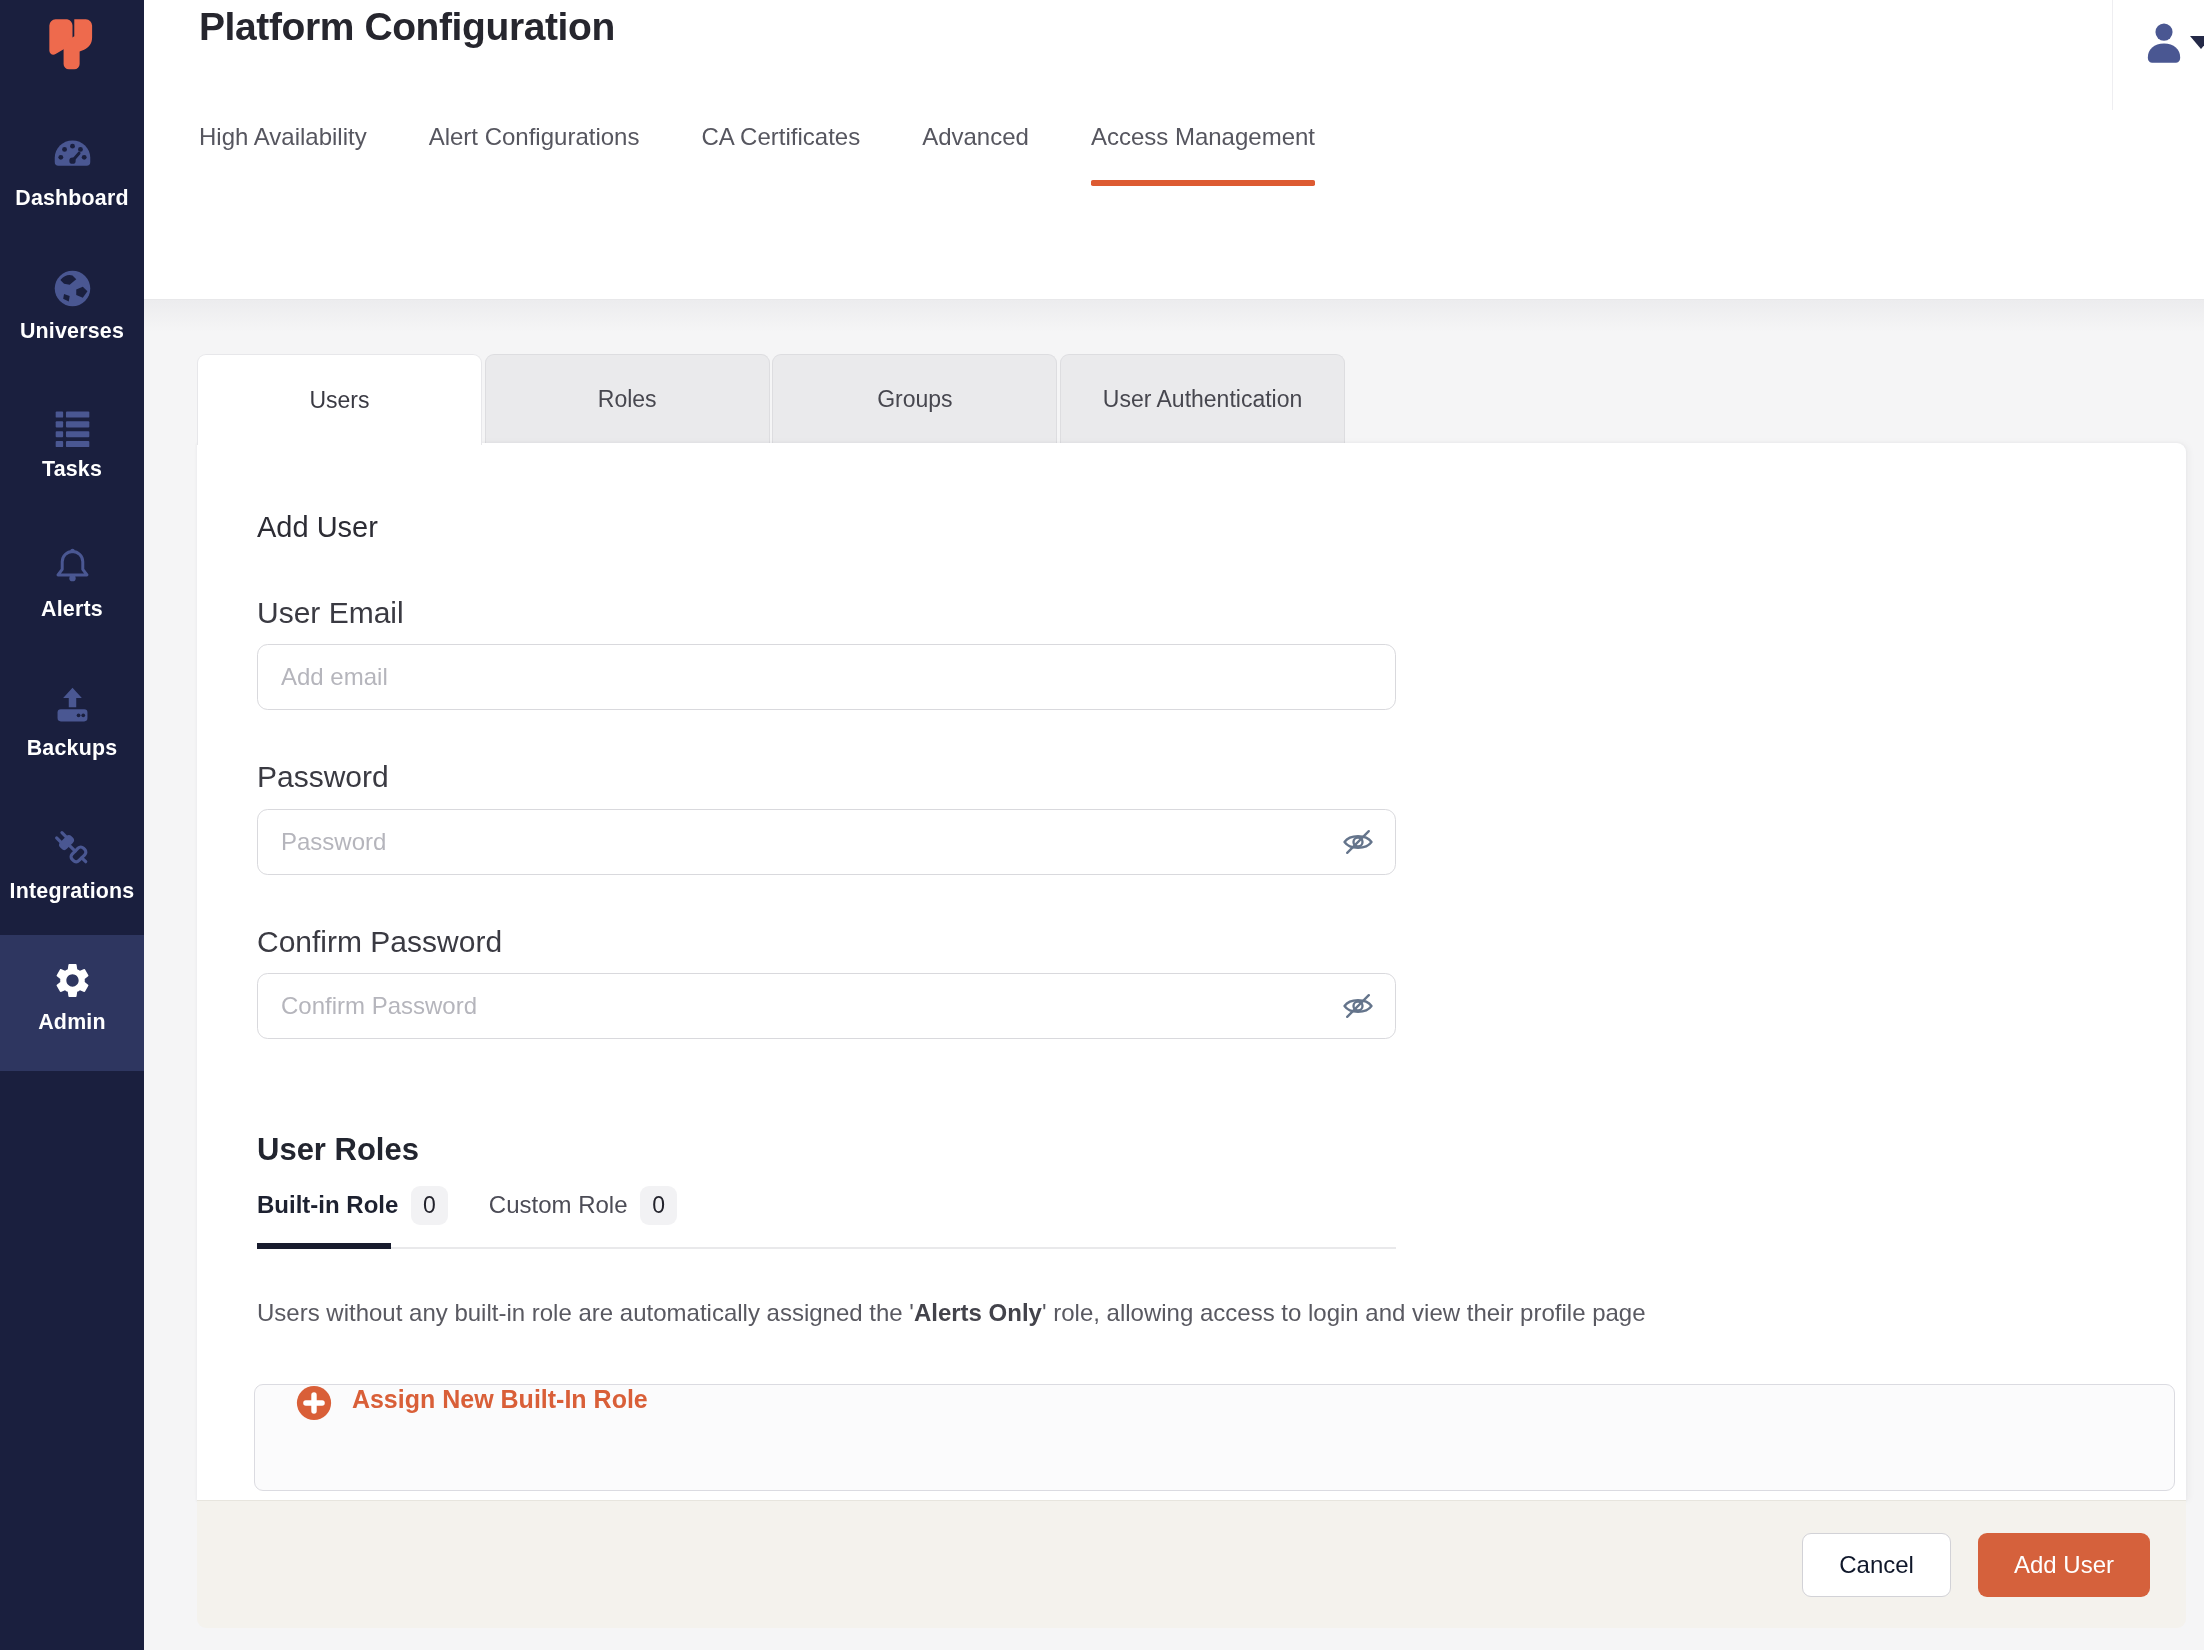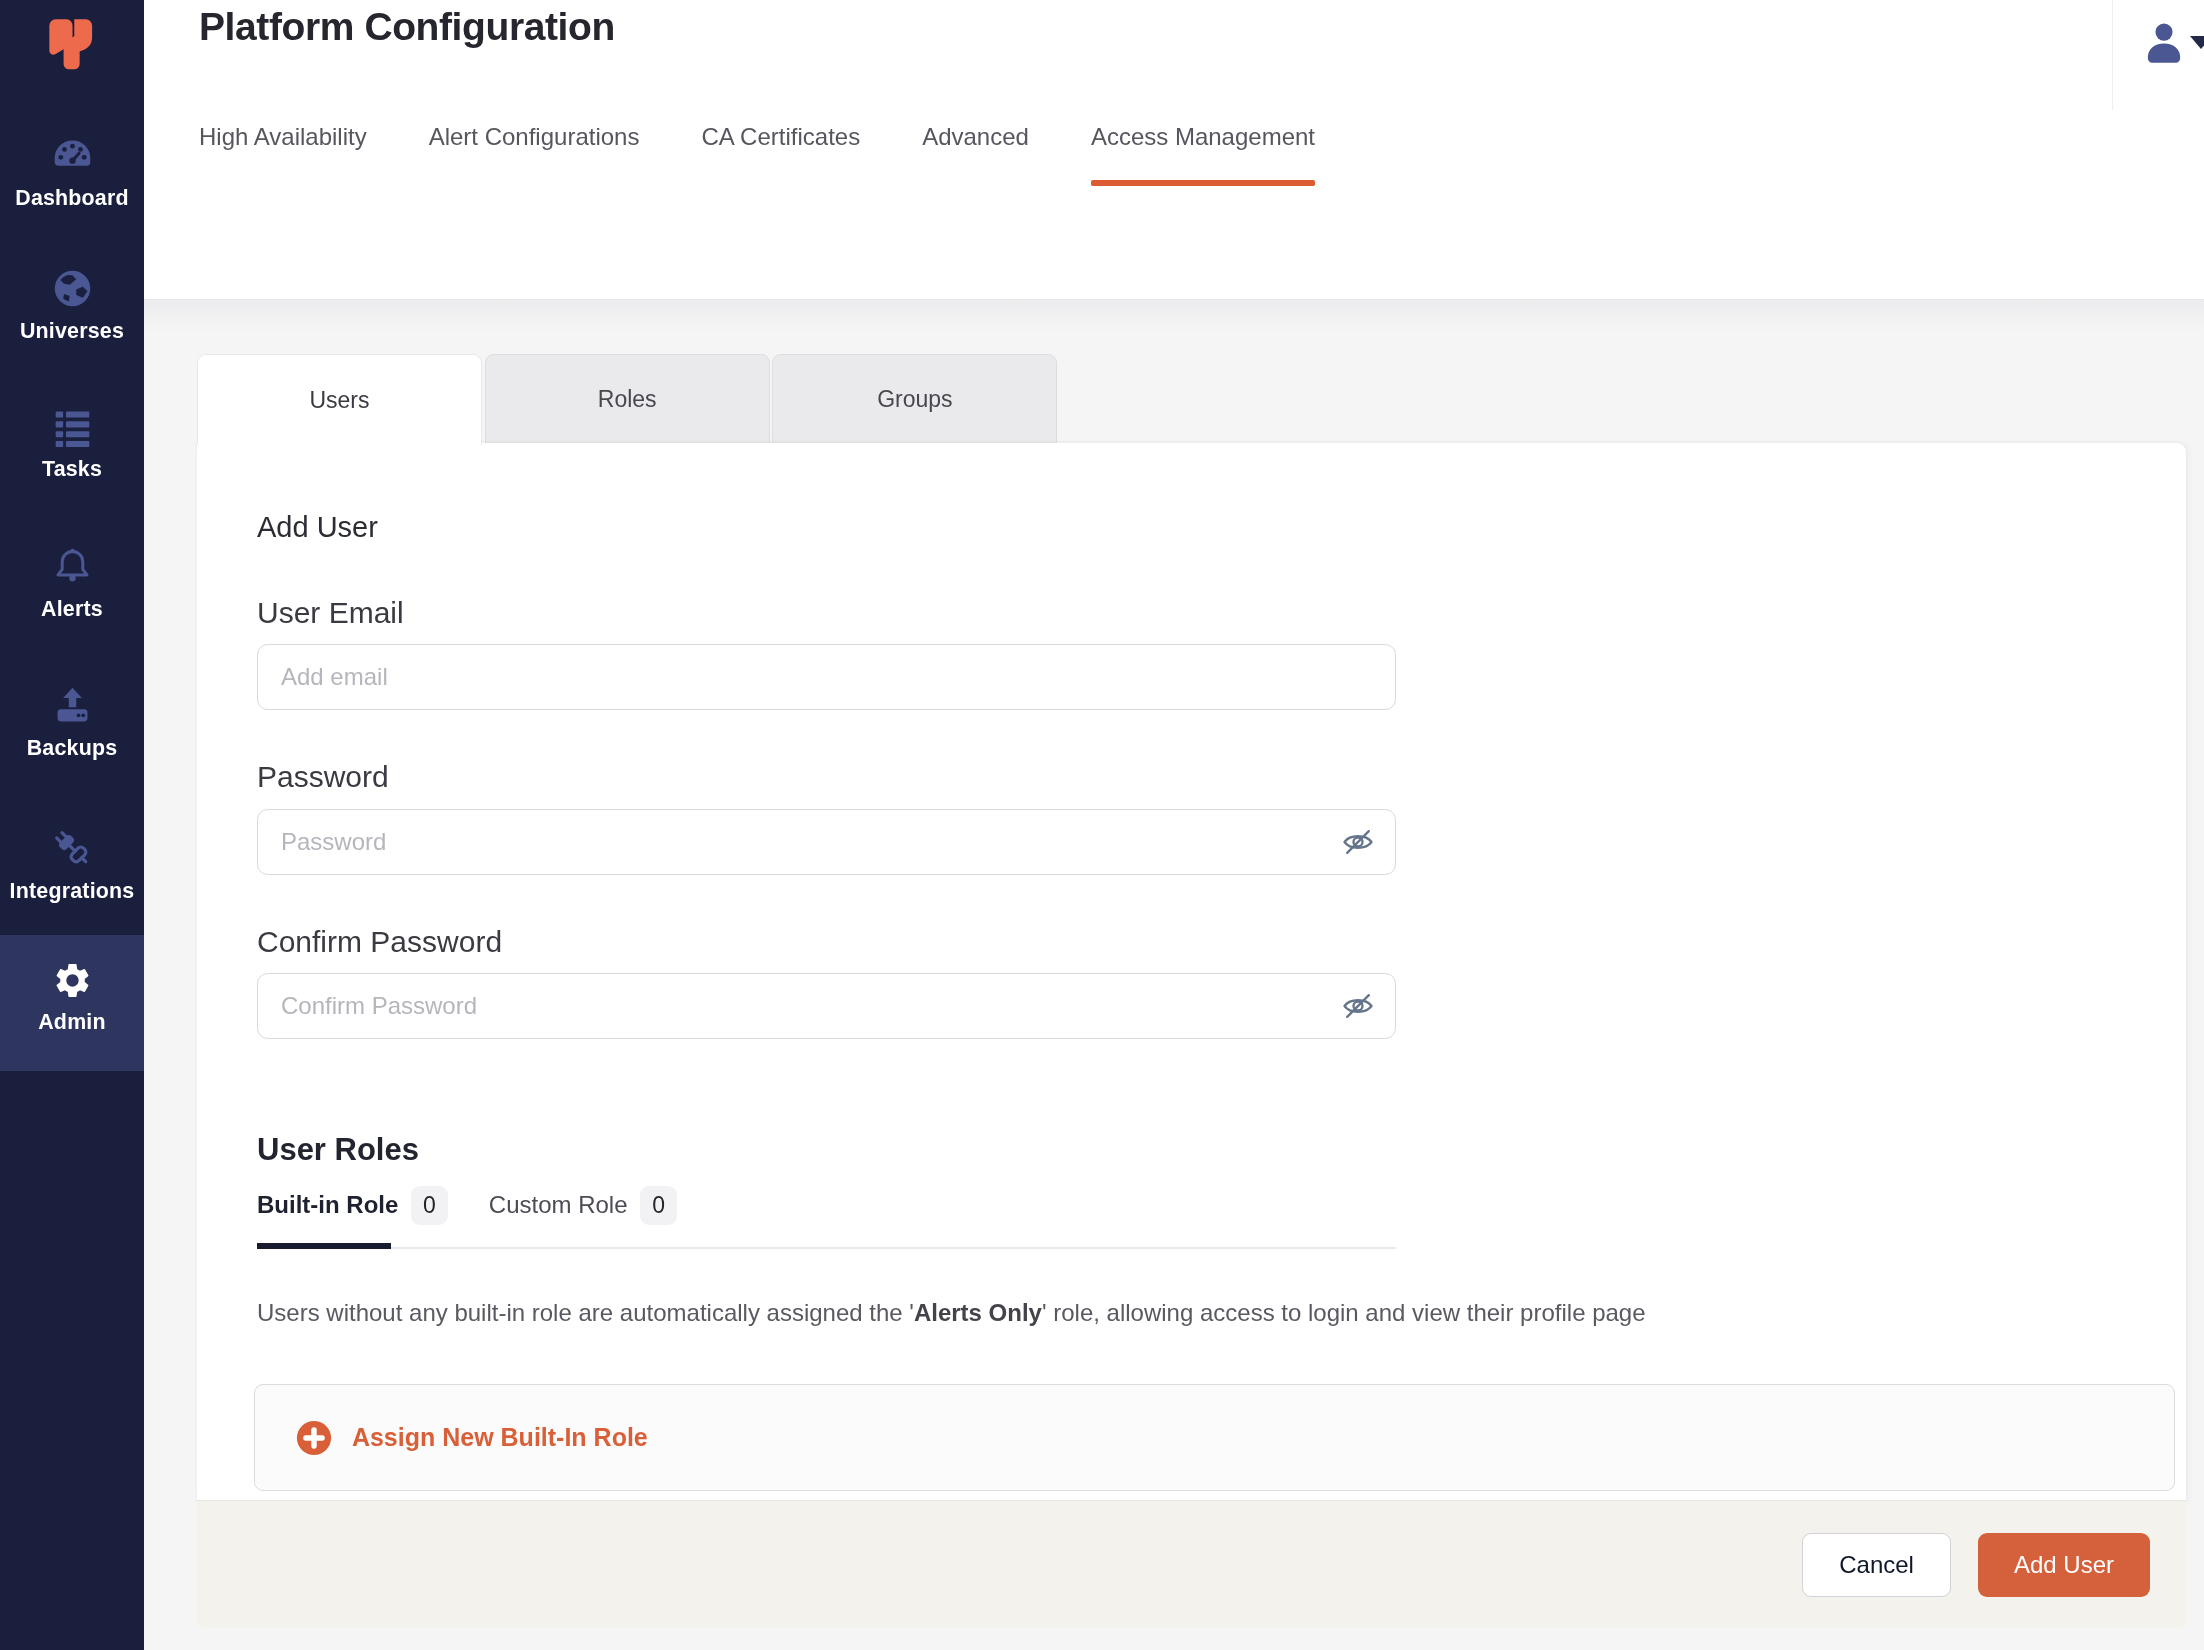--- a/index.html
+++ b/index.html
@@ -102,21 +102,21 @@
   .role-underline { position:relative; margin-top:18px; width:1139px; height:6.2px; }
   .role-underline .gray-line { position:absolute; left:0; right:0; bottom:0; height:1.8px; background:#e9e9eb; }
   .role-underline .dark-bar { position:absolute; left:0; top:0; width:134px; height:6.2px; background:#181c2e; }
 
   .role-desc { margin-top:50px; font-size:24px; color:#595961; }
   .role-desc b { color:#43434b; }
 
   .assign-box {
     margin-top:57px; margin-left:-2.7px; width:1921px; height:107px;
     border:0.9px solid #dbdbe1; border-radius:9px; background:#fbfbfc;
-    display:flex; align-items:center; padding-left:41px; cursor:pointer;
+    display:flex; align-items:flex-start; padding-left:41px; cursor:pointer;
   }
   .assign-box .assign-label { margin-left:19.6px; font-size:25px; font-weight:700; color:#d95f38; }
 
   .footer {
     position:absolute; left:53px; top:1200px; width:1989px; height:128px;
     background:#f4f2ed; border-top:0.9px solid #e7e5de; border-radius:0 0 9px 9px;
     display:flex; align-items:center; justify-content:flex-end; gap:27px;
     padding-right:36px; z-index:3;
   }
   .btn { height:64px; font-size:24px; border-radius:9px; cursor:pointer; font-family:"Liberation Sans", sans-serif; }
@@ -230,20 +230,21 @@
   </svg>
   <div class="user-caret"></div>
 </div>
 
 <div class="content">
 
   <div class="subtabs">
     <div class="subtab active">Users</div>
     <div class="subtab">Roles</div>
     <div class="subtab">Groups</div>
+    <div class="subtab">User Authentication</div>
   </div>
 
   <div class="panel">
     <div class="panel-inner">
       <h2 class="add-user-title">Add User</h2>
 
       <div class="field-label first">User Email</div>
       <div class="input-wrap">
         <input class="text-input" type="text" placeholder="Add email" style="">
       </div>

